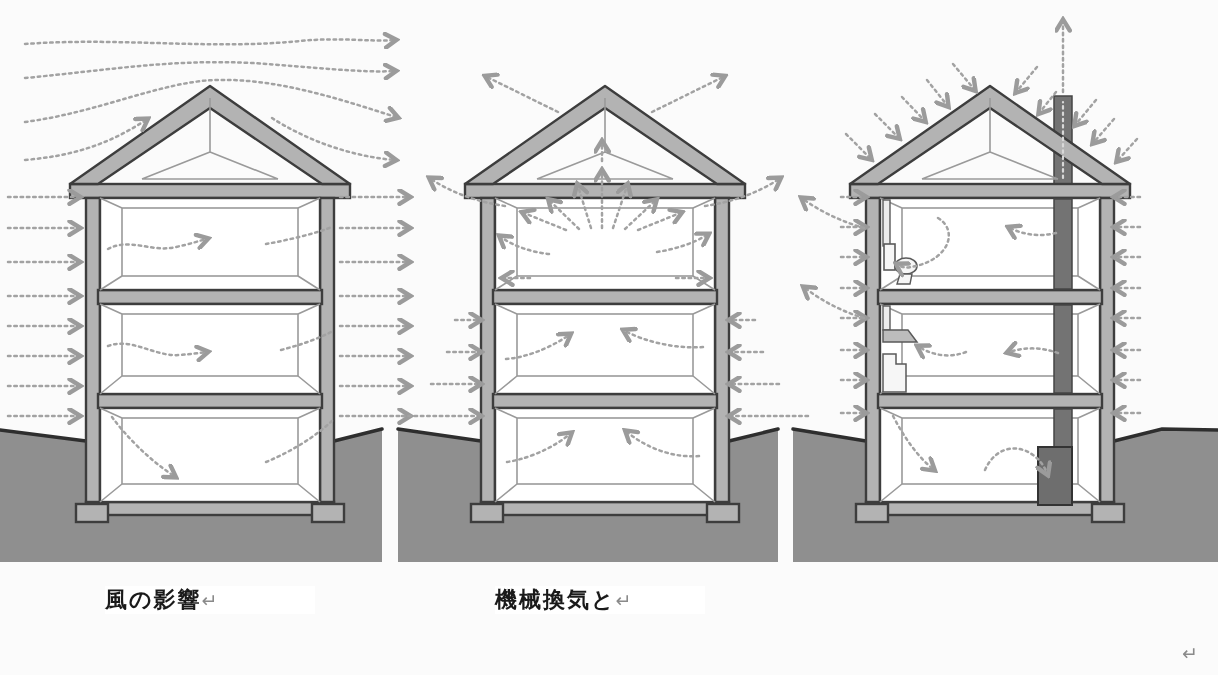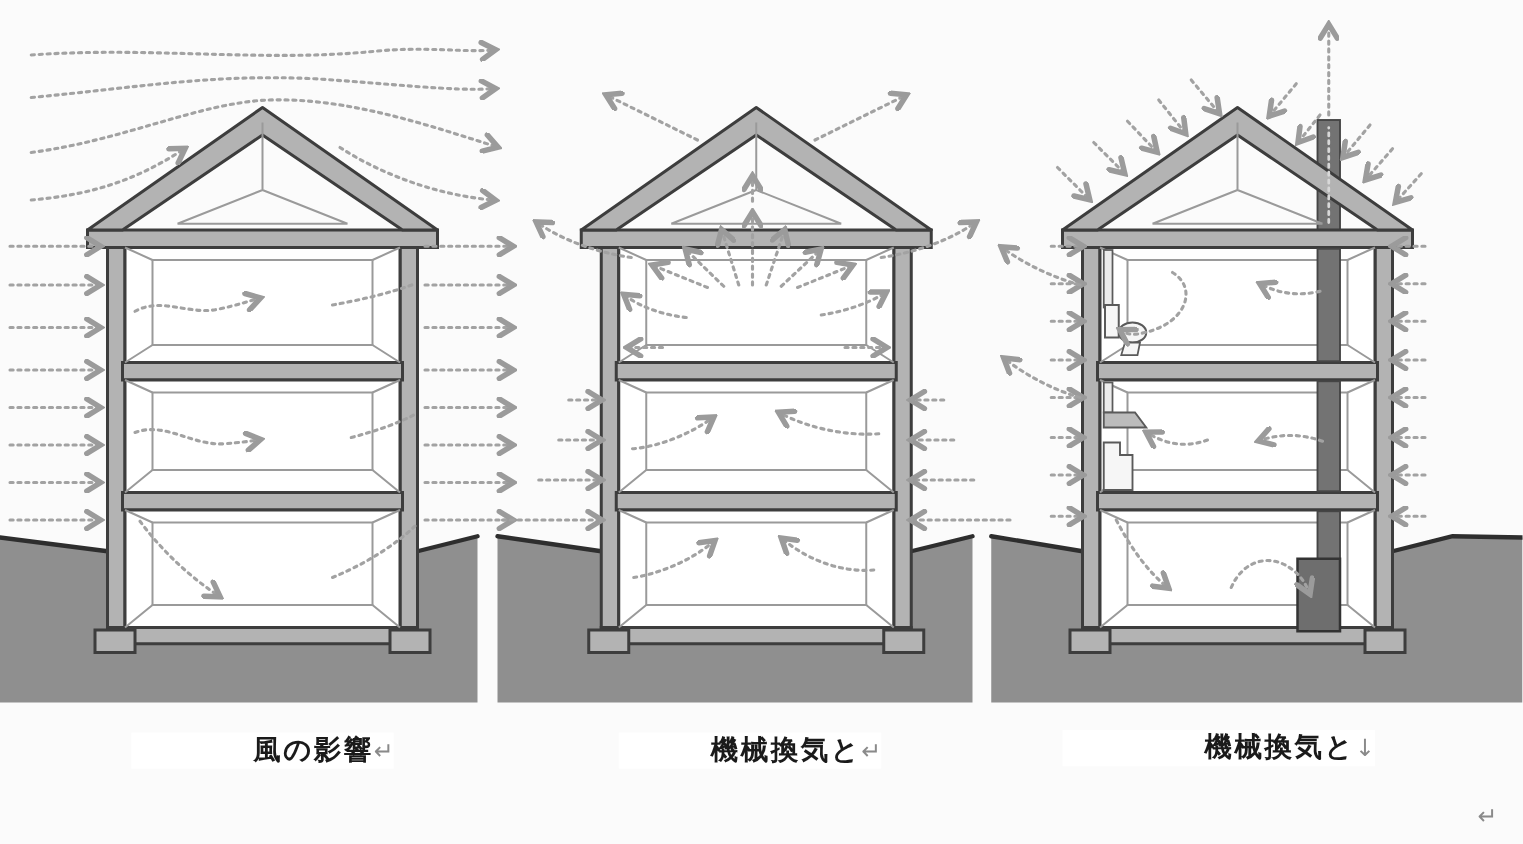--- a/index.html
+++ b/index.html
@@ -7,21 +7,21 @@
     width:1218px;height:675px;position:relative;overflow:hidden;
     background:#fbfbfb;
     font-family:"Liberation Serif","DejaVu Serif",serif;
   }
   svg{position:absolute;left:0;top:0;}
   .flow{fill:none;stroke:#a2a2a2;stroke-width:2.5;stroke-dasharray:2.5 3.8;stroke-linecap:round;}
   .flow-light{fill:none;stroke:#d8d8d8;stroke-width:2.2;stroke-dasharray:2.5 3.8;stroke-linecap:round;}
   .ground{fill:#8f8f8f;stroke:none;}
   .ground-edge{fill:none;stroke:#2e2e2e;stroke-width:3.5;stroke-linecap:round;}
   .caption{
-    position:absolute;text-align:right;font-size:22px;font-weight:600;
+    position:absolute;text-align:left;font-size:22px;font-weight:600;
     color:#1a1a1a;letter-spacing:2px;line-height:28px;background:#ffffff;
   }
   .mark{
     color:#8a8a8a;font-weight:400;font-size:19px;letter-spacing:0;
     font-family:"DejaVu Sans","Liberation Sans",sans-serif;
   }
   .stray-mark{position:absolute;left:1182px;top:642px;font-size:19px;color:#8a8a8a;
     font-family:"DejaVu Sans","Liberation Sans",sans-serif;}
 </style>
 </head>
@@ -230,17 +230,14 @@
   </g>
 </svg>
 
 <div class="caption" style="left:105px;top:586px;width:210px">
   <span>風の影響</span><span class="mark">↵</span>
 </div>
 <div class="caption" style="left:495px;top:586px;width:210px">
   <span>機械換気と</span><span class="mark">↵</span>
 </div>
 <div class="caption" style="left:850px;top:584px;width:250px">
-  <div>
-    <span>機械換気と</span><span class="mark">↓</span>
-  </div>
 </div>
 <div class="stray-mark">↵</div>
 
 </body></html>

